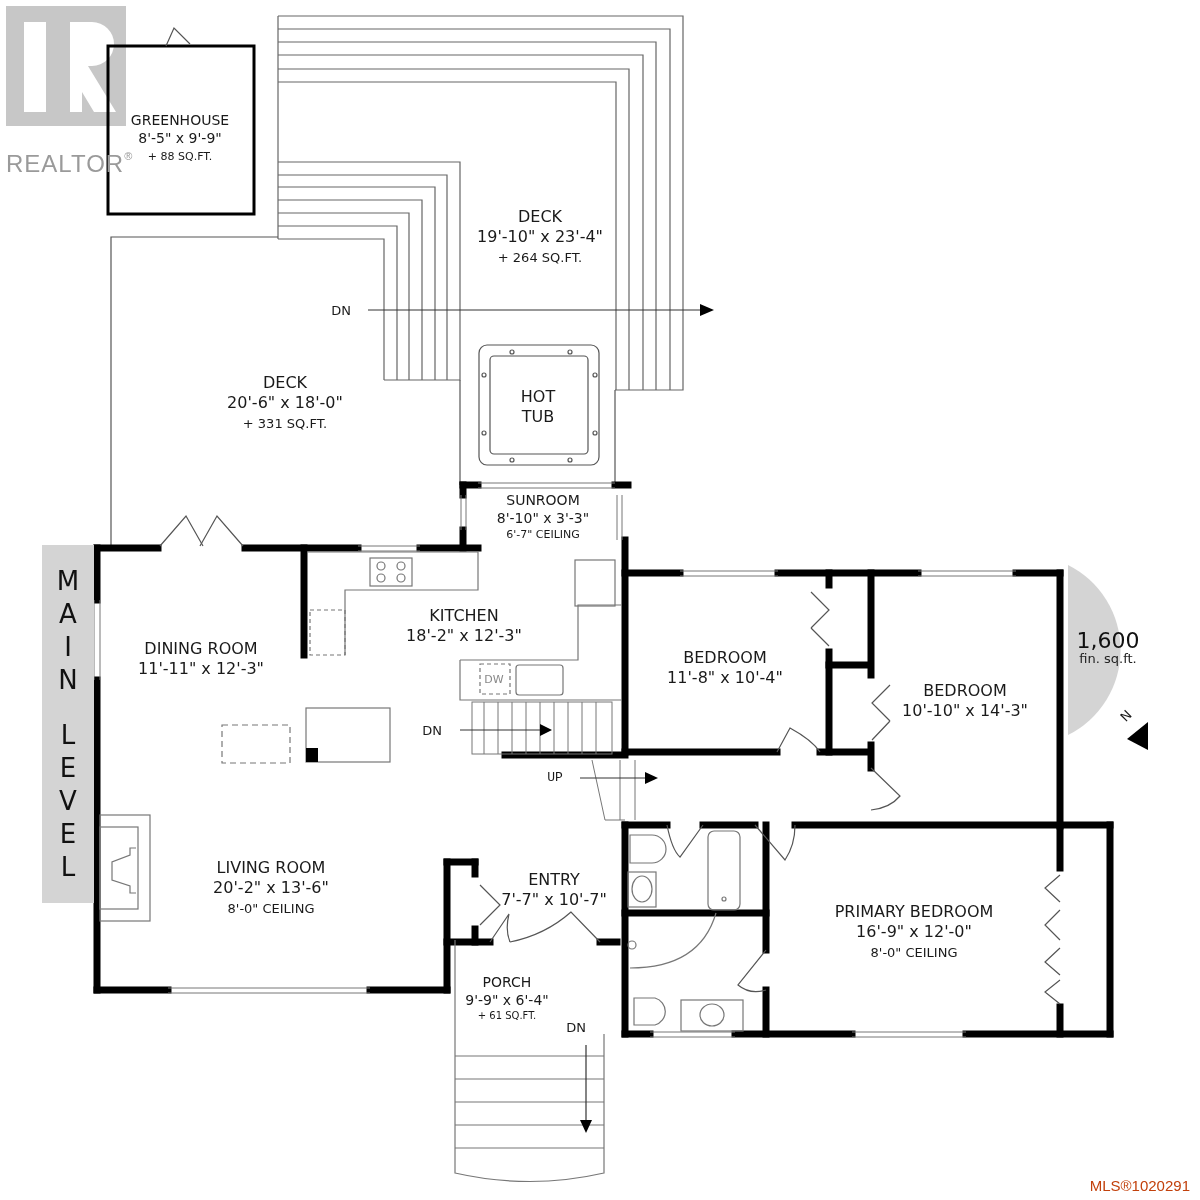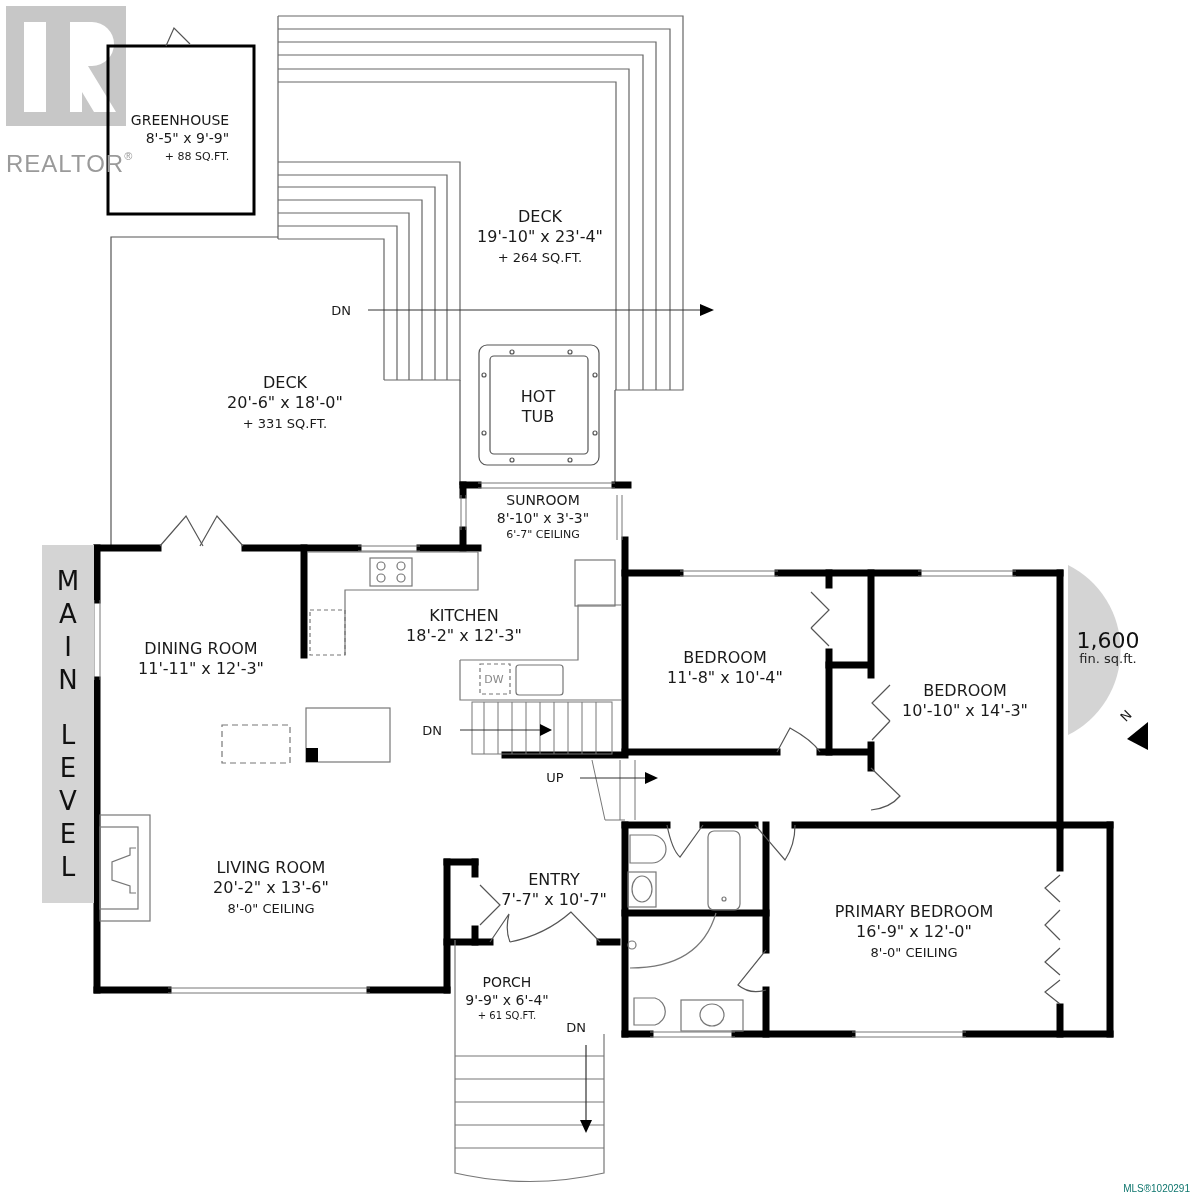--- a/index.html
+++ b/index.html
@@ -16,21 +16,21 @@
   .tag { position: absolute; font-size: 13px; transform: translate(-50%, -50%); white-space: nowrap; }
   .level-bar { position: absolute; left: 42px; top: 545px; width: 52px; height: 358px; background: #d4d4d4;
                display: flex; flex-direction: column; align-items: center; padding-top: 20px; box-sizing: border-box; }
   .level-bar span { font-size: 26px; line-height: 33px; color: #111; font-family: "DejaVu Sans", sans-serif; }
   .level-bar .gap { height: 22px; }
   .sqft { position: absolute; left: 1068px; top: 628px; width: 80px; text-align: center; }
   .sqft .num { font-size: 22px; display: block; color: #111; }
   .sqft .unit { font-size: 13px; display: block; color: #222; margin-top: -2px; }
   .realtor-word { position: absolute; left: 6px; top: 130px; font-size: 24px; color: #9a9a9a; letter-spacing: 1px;
                   font-family: "Liberation Sans", sans-serif; margin-top: 20px; }
-  .mls { position: absolute; right: 10px; bottom: 6px; font-size: 10px; color: #0f766e; font-family: "Liberation Sans", sans-serif; }
+  .mls { position: absolute; right: 10px; bottom: 6px; font-size: 15px; color: #c2410c; font-family: "Liberation Sans", sans-serif; }
 </style>
 </head>
 <body>
 
 <svg id="plan" viewBox="0 0 1200 1200" xmlns="http://www.w3.org/2000/svg">
 
   <g opacity="0.55">
     <rect x="6" y="6" width="120" height="120" fill="#9a9a9a"></rect>
     <rect x="24" y="22" width="22" height="90" fill="#fff"></rect>
     <path d="M70 22 h22 a22 22 0 0 1 0 44 h-4 l28 46 h-22 l-24 -40 z M70 22 v90 h0" fill="#fff"></path>
@@ -247,21 +247,21 @@
   <span>E</span>
   <span>L</span>
 </div>
 
 <div class="sqft">
   <span class="num">1,600</span>
   <span class="unit">fin. sq.ft.</span>
 </div>
 <div class="tag" style="left:1126px;top:716px;transform:translate(-50%,-50%) rotate(-45deg);font-size:13px;">N</div>
 
-<div class="lbl small" style="left:180px;top:112px;text-align:right;">
+<div class="lbl small" style="left:180px;top:112px;">
   <span class="name">GREENHOUSE</span>
   <span class="dim">8'-5" x 9'-9"</span>
   <span class="sub">+ 88 SQ.FT.</span>
 </div>
 
 <div class="lbl" style="left:540px;top:207px;">
   <span class="name">DECK</span>
   <span class="dim">19'-10" x 23'-4"</span>
   <span class="sub">+ 264 SQ.FT.</span>
 </div>
@@ -322,14 +322,14 @@
 </div>
 
 <div class="lbl" style="left:914px;top:902px;">
   <span class="name">PRIMARY BEDROOM</span>
   <span class="dim">16'-9" x 12'-0"</span>
   <span class="sub">8'-0" CEILING</span>
 </div>
 
 <div class="tag" style="left:341px;top:310px;">DN</div>
 <div class="tag" style="left:432px;top:730px;">DN</div>
-<div class="tag" style="left:555px;top:777px;">UP</div>
+<div class="tag" style="left:555px;top:777px;font-family:Liberation Mono, monospace;">UP</div>
 <div class="tag" style="left:576px;top:1027px;">DN</div>
 
 </body></html>

